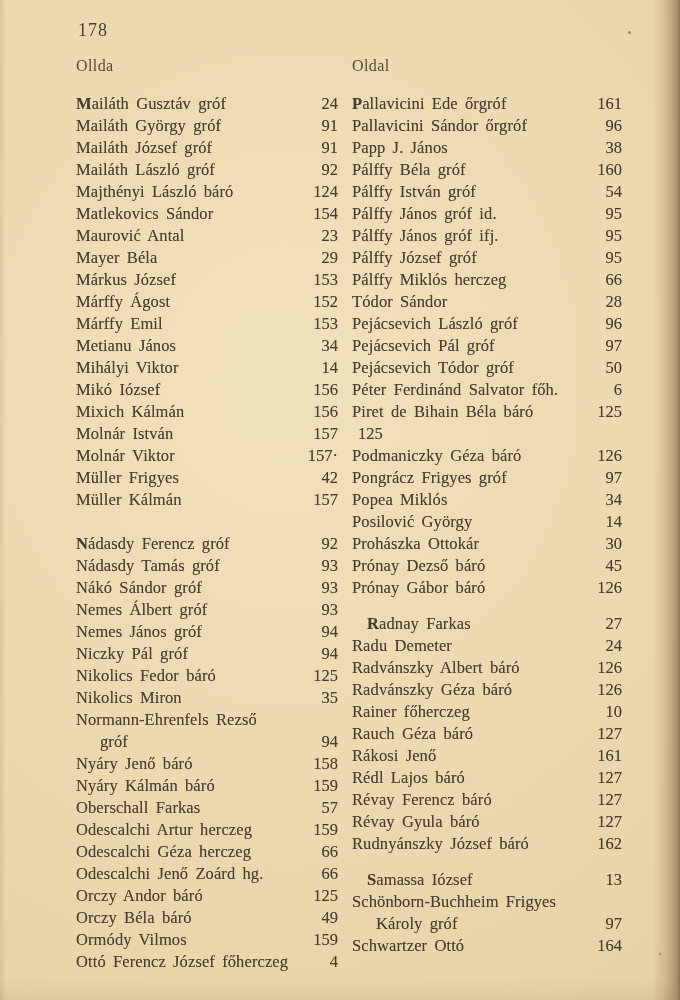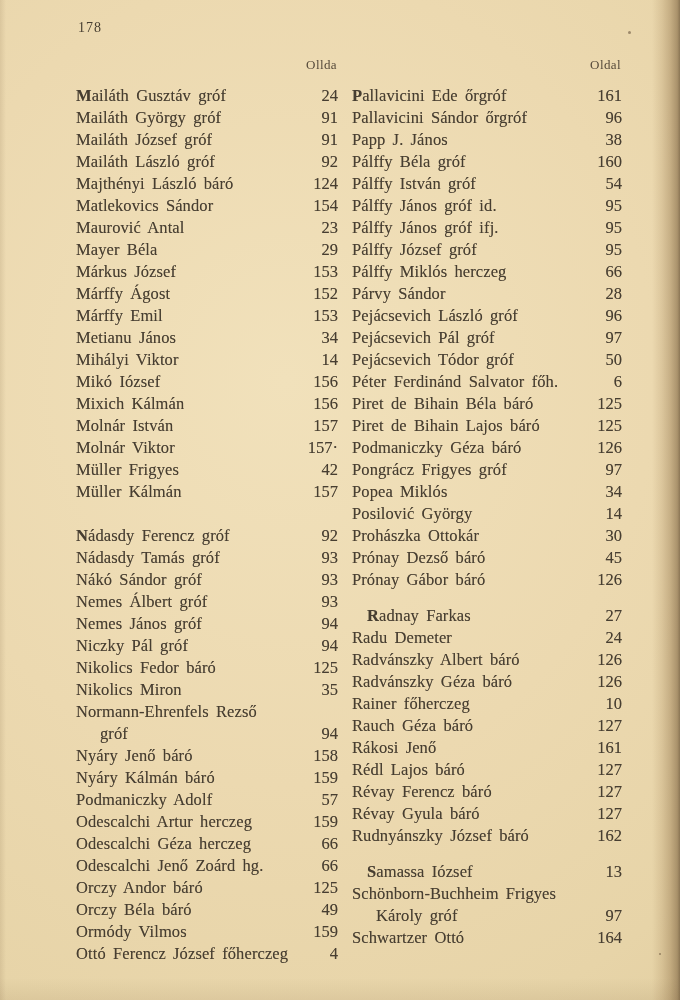--- a/index.html
+++ b/index.html
@@ -45,39 +45,39 @@
     position: absolute;
     border-radius: 50%;
     background: rgba(92,73,52,0.55);
   }
   .speck.s1 { left: 628px; top: 31px; width: 3px; height: 3px; }
   .speck.s2 { left: 659px; top: 953px; width: 2px; height: 2px; }
 
   .pagenum {
     position: absolute;
     left: 78px; top: 20px;
-    font-size: 14px;
+    font-size: 18px;
     letter-spacing: 1px;
     color: #473e31;
   }
 
   .col {
     position: absolute;
     top: 57px;
     color: #473e31;
   }
   .col0 { left: 76px;  width: 262px; }
   .col1 { left: 352px; width: 270px; }
 
   .colhead {
-    text-align: right;
-    font-size: 13px;
+    text-align: left;
+    font-size: 16px;
     letter-spacing: 0.4px;
     color: #564a3b;
-    margin-bottom: 12px;
+    margin-bottom: 18px;
     padding-right: 1px;
   }
   .row {
     display: flex;
     justify-content: space-between;
     align-items: baseline;
     height: 22px;
     line-height: 22px;
     font-size: 16.5px;
     text-shadow: 0 0 0.4px rgba(71,62,49,0.45);
@@ -229,21 +229,21 @@
         </div>
         <div class="row">
           <span class="name">Nyáry Jenő báró</span>
           <span class="num">158</span>
         </div>
         <div class="row">
           <span class="name">Nyáry Kálmán báró</span>
           <span class="num">159</span>
         </div>
         <div class="row">
-          <span class="name">Podmaniczky Adolf</span>
+          <span class="name">Oberschall Farkas</span>
           <span class="num">57</span>
         </div>
         <div class="row">
           <span class="name">Odescalchi Artur herczeg</span>
           <span class="num">159</span>
         </div>
         <div class="row">
           <span class="name">Odescalchi Géza herczeg</span>
           <span class="num">66</span>
         </div>
@@ -303,21 +303,21 @@
         </div>
         <div class="row">
           <span class="name">Pálffy József gróf</span>
           <span class="num">95</span>
         </div>
         <div class="row">
           <span class="name">Pálffy Miklós herczeg</span>
           <span class="num">66</span>
         </div>
         <div class="row">
-          <span class="name">Párvy Sándor</span>
+          <span class="name">Tódor Sándor</span>
           <span class="num">28</span>
         </div>
         <div class="row">
           <span class="name">Pejácsevich László gróf</span>
           <span class="num">96</span>
         </div>
         <div class="row">
           <span class="name">Pejácsevich Pál gróf</span>
           <span class="num">97</span>
         </div>
@@ -327,21 +327,20 @@
         </div>
         <div class="row">
           <span class="name">Péter Ferdinánd Salvator főh.</span>
           <span class="num">6</span>
         </div>
         <div class="row">
           <span class="name">Piret de Bihain Béla báró</span>
           <span class="num">125</span>
         </div>
         <div class="row">
-          <span class="name">Piret de Bihain Lajos báró</span>
           <span class="num">125</span>
         </div>
         <div class="row">
           <span class="name">Podmaniczky Géza báró</span>
           <span class="num">126</span>
         </div>
         <div class="row">
           <span class="name">Pongrácz Frigyes gróf</span>
           <span class="num">97</span>
         </div>

